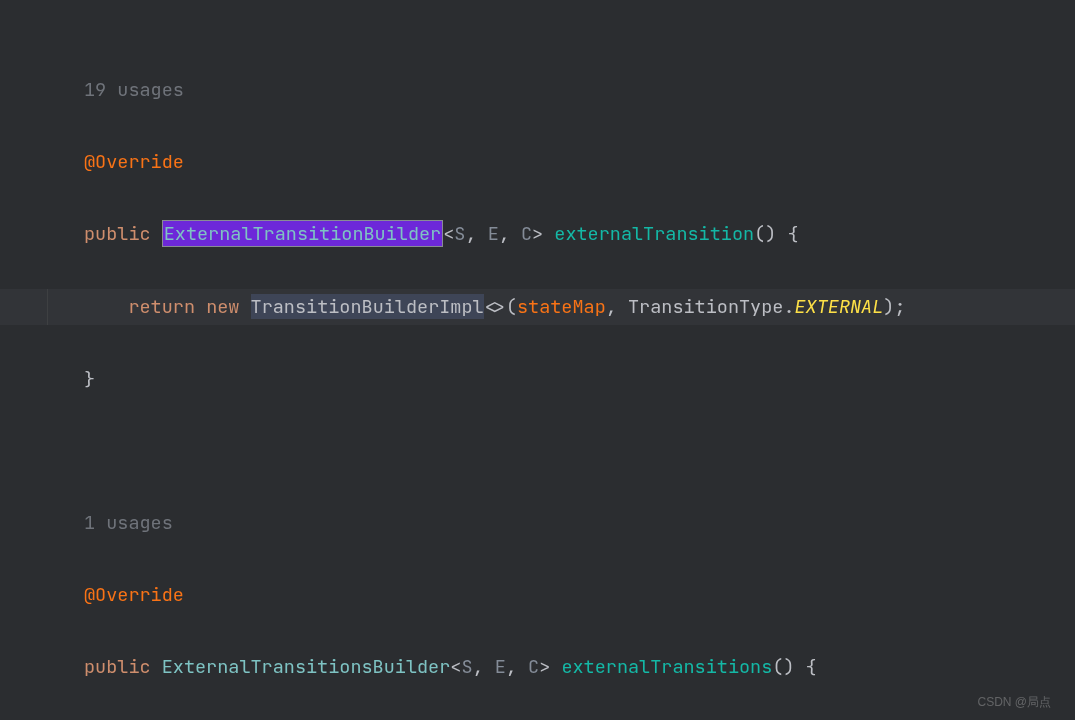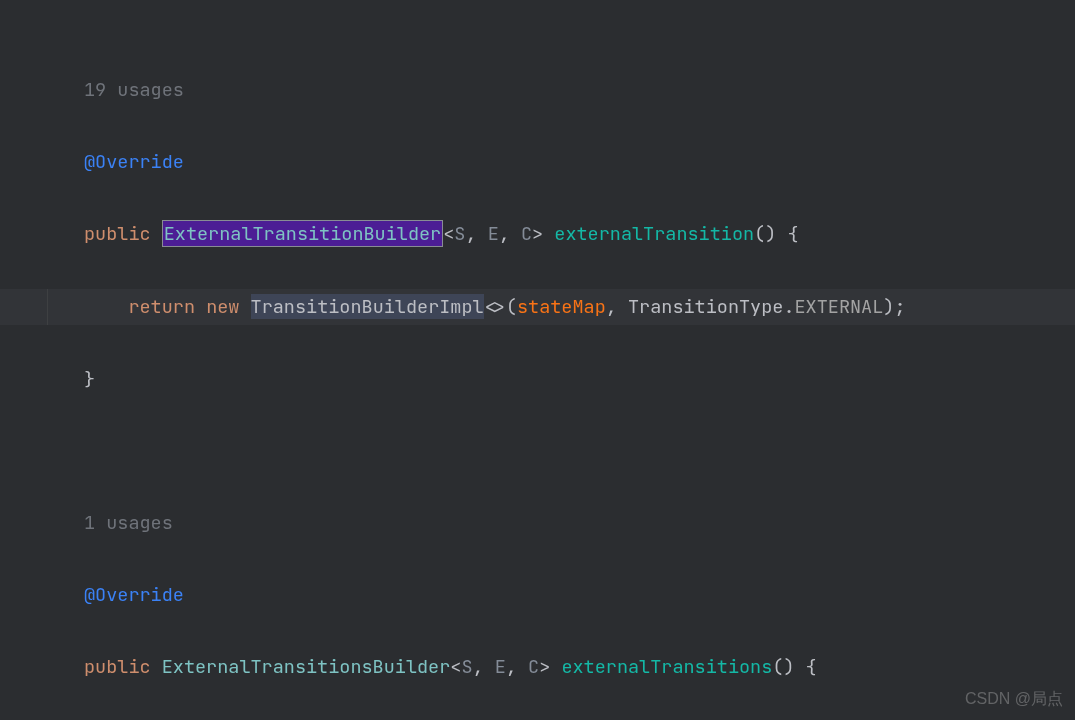--- a/index.html
+++ b/index.html
@@ -28,44 +28,44 @@
     }
     .gutter-line {
       position: absolute;
       left: 47px;
       top: 0;
       bottom: 0;
       width: 1px;
       background: #3e4042;
     }
     .usage { color: #6f737a; }
-    .annotation { color: #3b82f6; }
+    .annotation { color: #f97316; }
     .keyword { color: #cf8e6d; }
     .type-main { color: #7ec3c3; }
     .generic { color: #848c98; }
     .method-name { color: #14b8a6; }
     .punct { color: #bcbec4; }
     .field { color: #f97316; }
     .class-ref { color: #bcbec4; text-align: center; }
-    .enum-val { color: #a3a3a3; }
+    .enum-val { color: #fde047; font-style: italic; }
     .brace { color: #bcbec4; }
     .boxed {
       border: 1px solid #888c94;
       padding: 0 1px;
-      background: #4c1d95;
+      background: #6d28d9;
     }
     .hl-type {
       background: #3e4557;
     }
     .watermark {
       position: absolute;
-      right: 12px;
+      right: 24px;
       bottom: 6px;
       font-family: sans-serif;
-      font-size: 16px;
+      font-size: 12px;
       color: rgba(200,200,200,0.35);
     }
   </style>
 </head>
 <body>
 
 <div class="editor">
 
 <span class="line"><span class="usage">19 usages</span></span>
 <span class="line"><span class="annotation">@Override</span></span>

